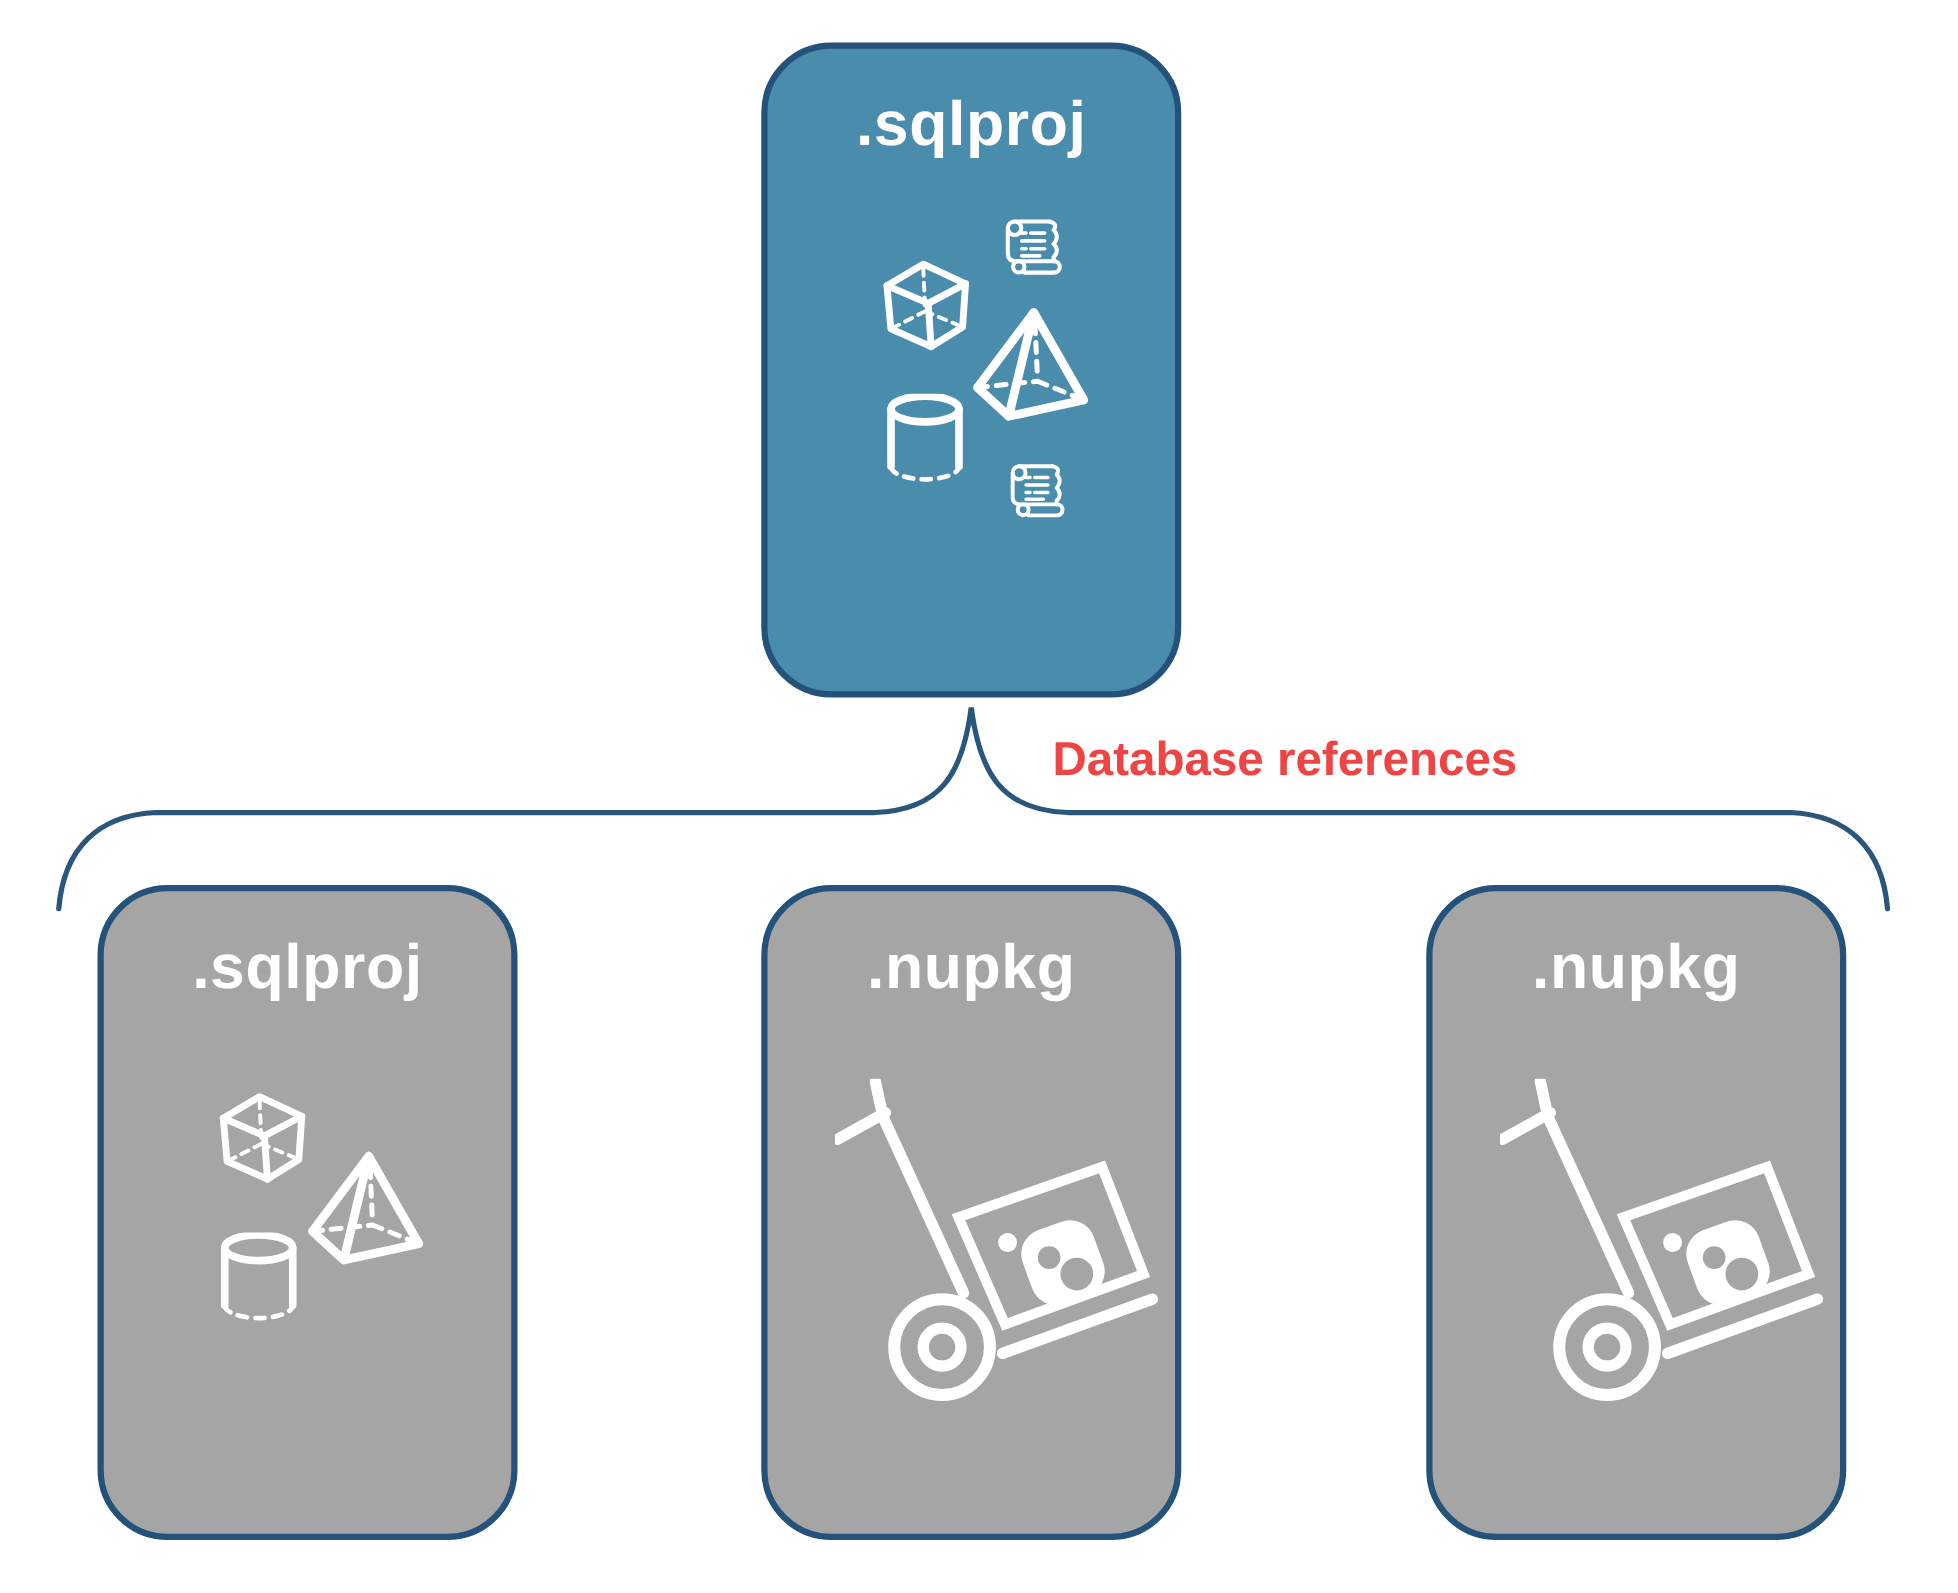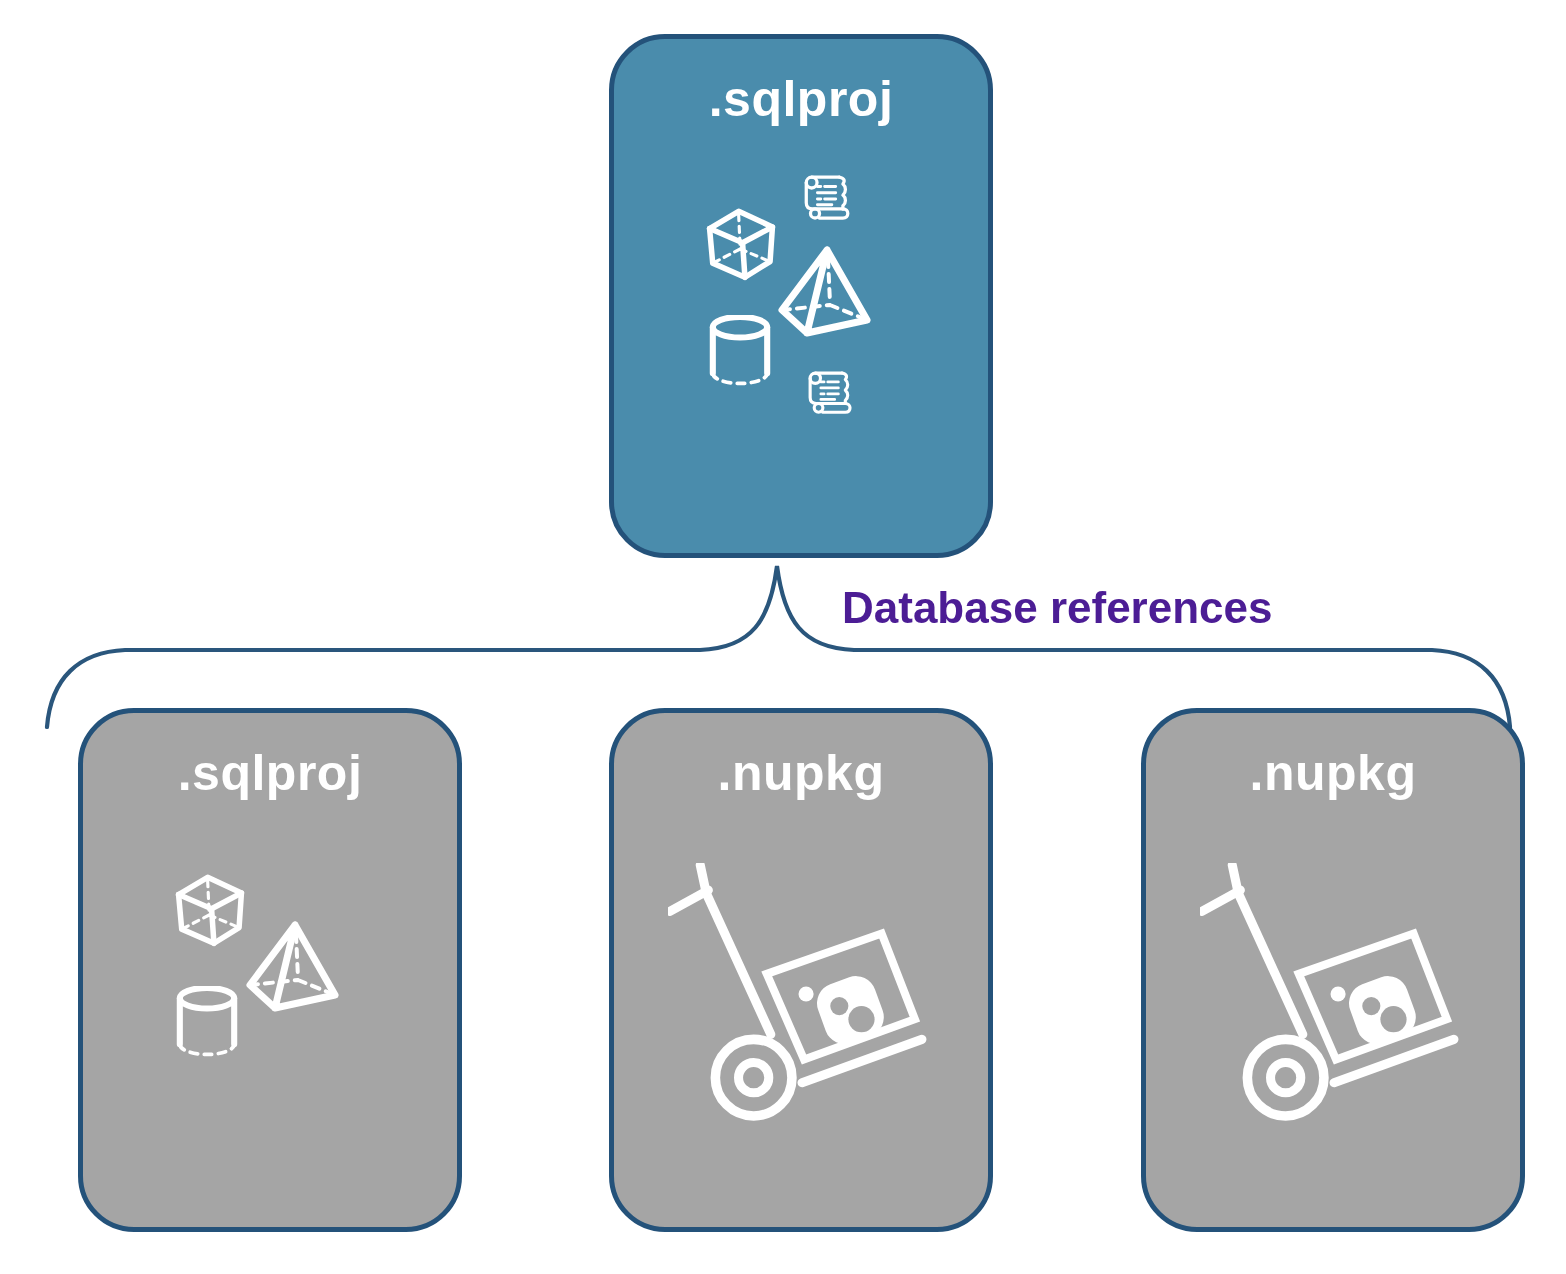--- a/index.html
+++ b/index.html
@@ -1,21 +1,21 @@
 <!DOCTYPE html>
 <html><head>
 <meta charset="utf-8">
 <style>
   html,body{margin:0;padding:0;background:#ffffff;}
   .canvas{
     position:relative;width:1566px;height:1274px;background:#ffffff;
     font-family:"Liberation Sans",sans-serif;overflow:hidden;
   }
   .node{
-    position:absolute;width:384px;height:524px;box-sizing:border-box;
+    position:absolute;width:336px;height:524px;box-sizing:border-box;
     border:5px solid #24527A;border-radius:56px;
   }
   .node.root{left:609px;top:34px;background:#4A8CAC;}
   .node.child{background:#A5A5A5;top:708px;}
   #child-sqlproj{left:78px;}
   #child-nupkg-1{left:609px;}
   #child-nupkg-2{left:1141px;}
   .node-title{
     position:absolute;left:0;right:0;top:32px;text-align:center;
     color:#ffffff;font-weight:700;font-size:50px;line-height:56px;letter-spacing:0.5px;
@@ -26,21 +26,21 @@
   .i-pyr-root{left:163px;top:206px;width:100px;height:92px;}
   .i-cyl-root{left:94px;top:276px;width:64px;height:75px;}
   .i-scroll-2{left:192px;top:330px;width:50px;height:48px;}
   .i-cube-child{left:86px;top:158px;width:82px;height:77px;}
   .i-pyr-child{left:162px;top:207px;width:100px;height:92px;}
   .i-cyl-child{left:92px;top:273px;width:64px;height:75px;}
   .i-dolly{left:54px;top:150px;width:262px;height:258px;}
   .brace{position:absolute;left:0;top:0;width:1566px;height:1274px;pointer-events:none;}
   .edge-label{
     position:absolute;left:842px;top:583px;
-    color:#4c1d95;font-weight:700;font-size:44px;line-height:50px;white-space:nowrap;
+    color:#ef4444;font-weight:700;font-size:38px;line-height:50px;white-space:nowrap;
   }
   .defs-holder{position:absolute;width:0;height:0;overflow:hidden;}
 </style>
 </head>
 <body>
 
 <svg class="defs-holder" aria-hidden="true">
   <defs>
     <g id="d-cube" stroke="#ffffff" fill="none" stroke-linecap="round" stroke-linejoin="round">
       <path d="M10 30 L47 8 L90 28 L52 48 Z" stroke-width="7"></path>

